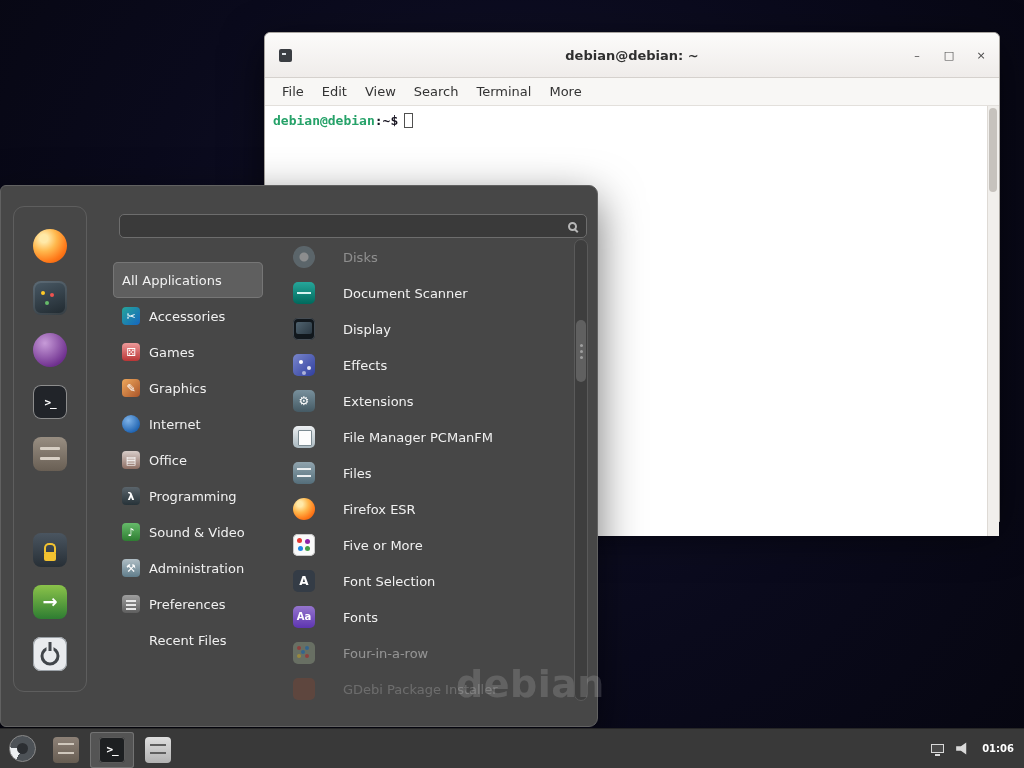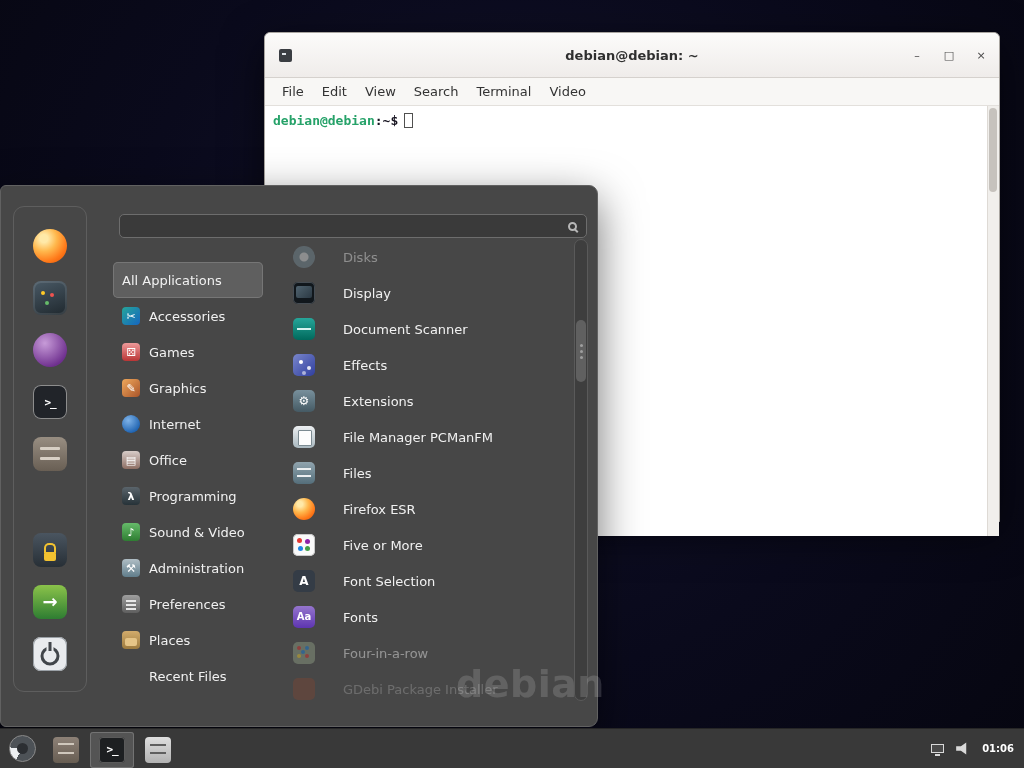--- a/index.html
+++ b/index.html
@@ -179,21 +179,21 @@
         <span class="winbtn">×</span>
       </span>
   </div>
   <div class="menubar">
 
   <span class="menu-item">File</span>
       <span class="menu-item">Edit</span>
       <span class="menu-item">View</span>
       <span class="menu-item">Search</span>
       <span class="menu-item">Terminal</span>
-      <span class="menu-item">Video</span>
+      <span class="menu-item">More</span>
     </div>
   <div class="term-body">
     <span class="p-user">debian@debian</span><span class="p-path">:~$</span><span class="term-cursor"></span>
     <div class="term-scrollbar">
       <div class="t-handle"></div>
     </div>
   </div>
 </div>
 
 <div class="app-menu">
@@ -306,52 +306,46 @@
         </span>
         <span class="cat-label">Administration</span>
       </div>
       <div class="cat-item">
         <span class="ic cat-ic ic-prefs">
           <span class="ic-glyph"></span>
         </span>
         <span class="cat-label">Preferences</span>
       </div>
       <div class="cat-item">
-        <span class="ic cat-ic ic-places">
-          <span class="ic-glyph"></span>
-        </span>
-        <span class="cat-label">Places</span>
-      </div>
-      <div class="cat-item">
         <span class="ic cat-ic ic-blank">
           <span class="ic-glyph"></span>
         </span>
         <span class="cat-label">Recent Files</span>
       </div>
     </div>
 
   <div class="apps">
 
   <div class="app-item" style="opacity: 0.42;">
         <span class="ic app-ic ic-disks">
           <span class="ic-glyph"></span>
         </span>
         <span class="app-label">Disks</span>
       </div>
       <div class="app-item">
+        <span class="ic app-ic ic-scanner">
+          <span class="ic-glyph"></span>
+        </span>
+        <span class="app-label">Document Scanner</span>
+      </div>
+      <div class="app-item">
         <span class="ic app-ic ic-display">
           <span class="ic-glyph"></span>
         </span>
         <span class="app-label">Display</span>
-      </div>
-      <div class="app-item">
-        <span class="ic app-ic ic-scanner">
-          <span class="ic-glyph"></span>
-        </span>
-        <span class="app-label">Document Scanner</span>
       </div>
       <div class="app-item">
         <span class="ic app-ic ic-effects">
           <span class="ic-glyph"></span>
         </span>
         <span class="app-label">Effects</span>
       </div>
       <div class="app-item">
         <span class="ic app-ic ic-extensions">
           <span class="ic-glyph">⚙</span>

